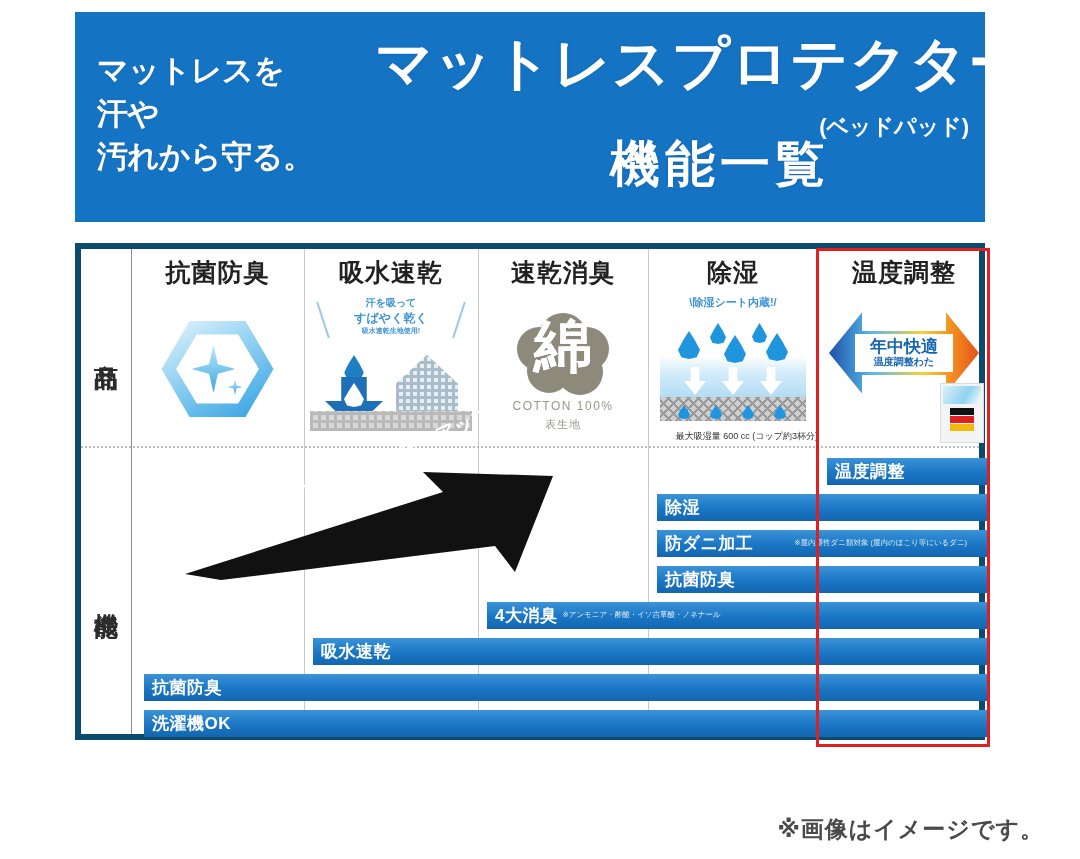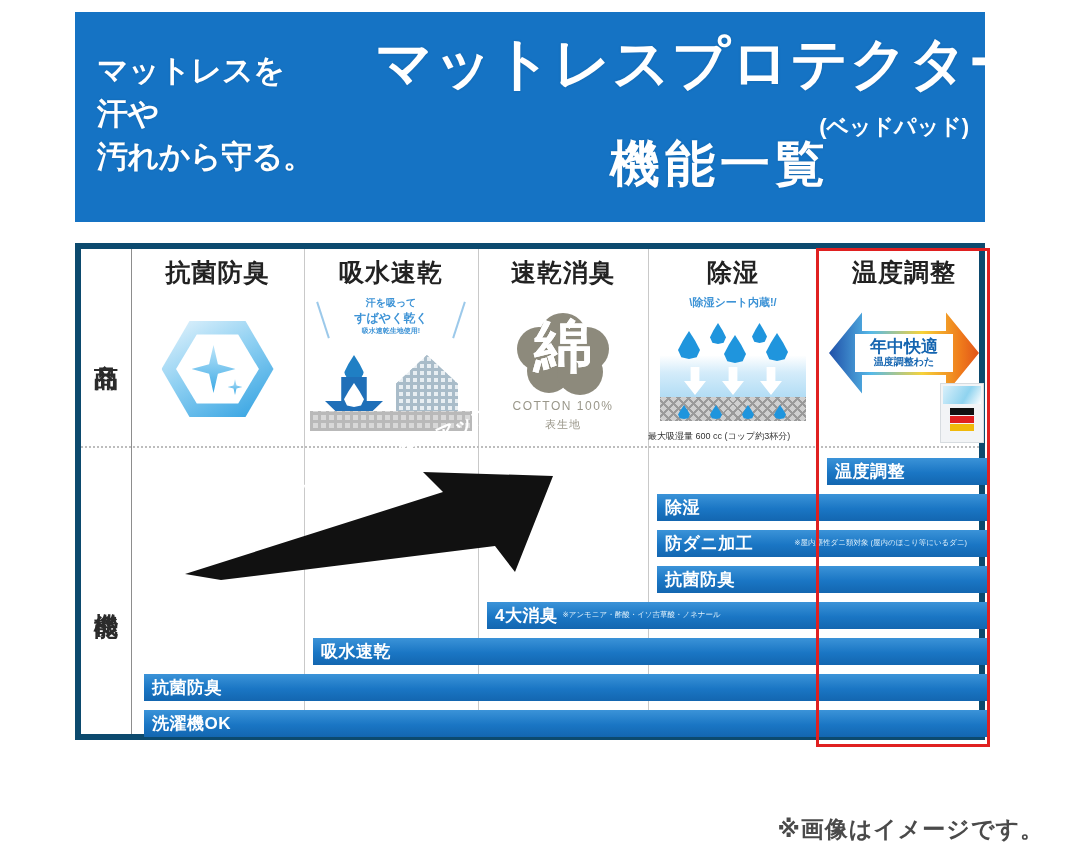--- a/index.html
+++ b/index.html
@@ -173,21 +173,21 @@
   .dh-arrow{position:absolute;width:22px;height:28px;background:#ffffff;
     clip-path:polygon(30% 0%,70% 0%,70% 50%,100% 50%,50% 100%,0% 50%,30% 50%);}
   .dh-sheet{
     position:absolute;left:12px;right:12px;height:24px;
     background:
       repeating-linear-gradient(45deg,#9a9a9a 0 2px,transparent 2px 7px),
       repeating-linear-gradient(-45deg,#9a9a9a 0 2px,transparent 2px 7px),
       #cfcfcf;
   }
   .dh-cap{
-    position:absolute;left:0;right:0;bottom:2px;text-align:left;
+    position:absolute;left:0;right:0;bottom:2px;text-align:right;
     font-size:9px;color:#333;white-space:nowrap;
   }
 
   
   .tb-wrap{position:absolute;left:50%;top:14px;transform:translateX(-50%);width:150px;height:92px;}
   .tb-arrow{
     position:absolute;inset:0;
     background:linear-gradient(90deg,#1f4fa8 0%,#56b9e8 28%,#f6d23a 62%,#ef7a1b 88%,#e0531a 100%);
     clip-path:polygon(0% 50%,22% 6%,22% 26%,78% 26%,78% 6%,100% 50%,78% 94%,78% 74%,22% 74%,22% 94%);
   }

